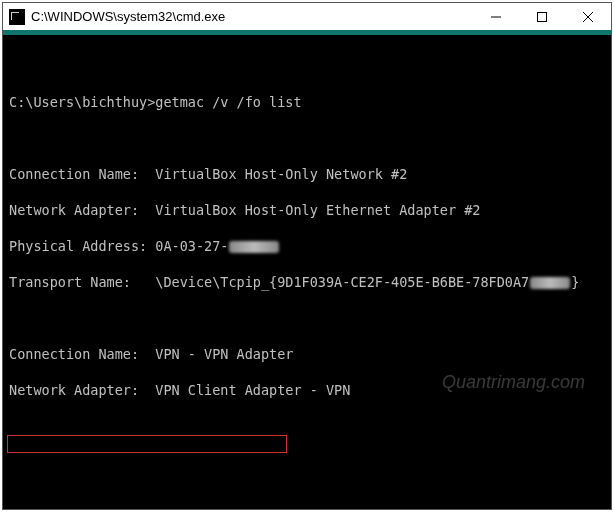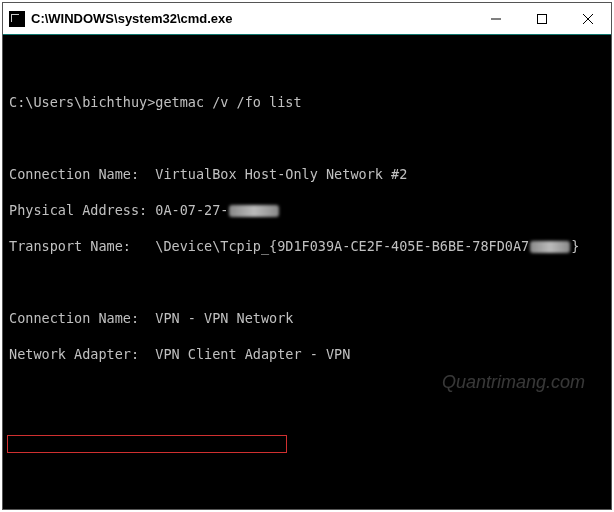--- a/index.html
+++ b/index.html
@@ -22,23 +22,22 @@
     border: 1px solid #555;
     background: #000;
     display: flex;
     flex-direction: column;
   }
   .titlebar {
     height: 32px;
     background: #ffffff;
     display: flex;
     align-items: center;
-    border-bottom: 1px solid #0f766e;
+    border-bottom: 5px solid #0f766e;
     flex: 0 0 auto;
-    font-weight: bold;
   }
   .titlebar-cmd-icon {
     width: 16px; height: 16px;
     background: #000;
     margin-left: 6px;
     display: inline-block;
     position: relative;
   }
   .titlebar-cmd-icon::after{
     content:"";
@@ -129,24 +128,25 @@
           <line x1="10" y1="0" x2="0" y2="10" stroke="#000" stroke-width="1"></line>
         </svg>
     </div>
   </div>
 
   <div class="terminal">
 <div class="line"></div>
 <div class="line"><span>C:\Users\bichthuy&gt;</span><span>getmac /v /fo list</span></div>
 <div class="line"></div>
 <div class="line"><span>Connection Name:</span>  <span>VirtualBox Host-Only Network #2</span></div>
-<div class="line"><span>Physical Address:</span> <span>0A-07-27-</span><span class="smudge w50"></span></div>
+<div class="line"><span>Network Adapter:</span>  <span>VirtualBox Host-Only Ethernet Adapter #2</span></div>
+<div class="line"><span>Physical Address:</span> <span>0A-03-27-</span><span class="smudge w50"></span></div>
 <div class="line"><span>Transport Name:</span>   <span>\Device\Tcpip_{9D1F039A-CE2F-405E-B6BE-78FD0A7</span><span class="smudge w40"></span><span>}</span></div>
 <div class="line"></div>
-<div class="line"><span>Connection Name:</span>  <span>VPN - VPN Network</span></div>
+<div class="line"><span>Connection Name:</span>  <span>VPN - VPN Adapter</span></div>
 <div class="line"><span>Network Adapter:</span>  <span>VPN Client Adapter - VPN</span></div>
 <div class="line"></div>
 
 
 
 
 
 
 
 

